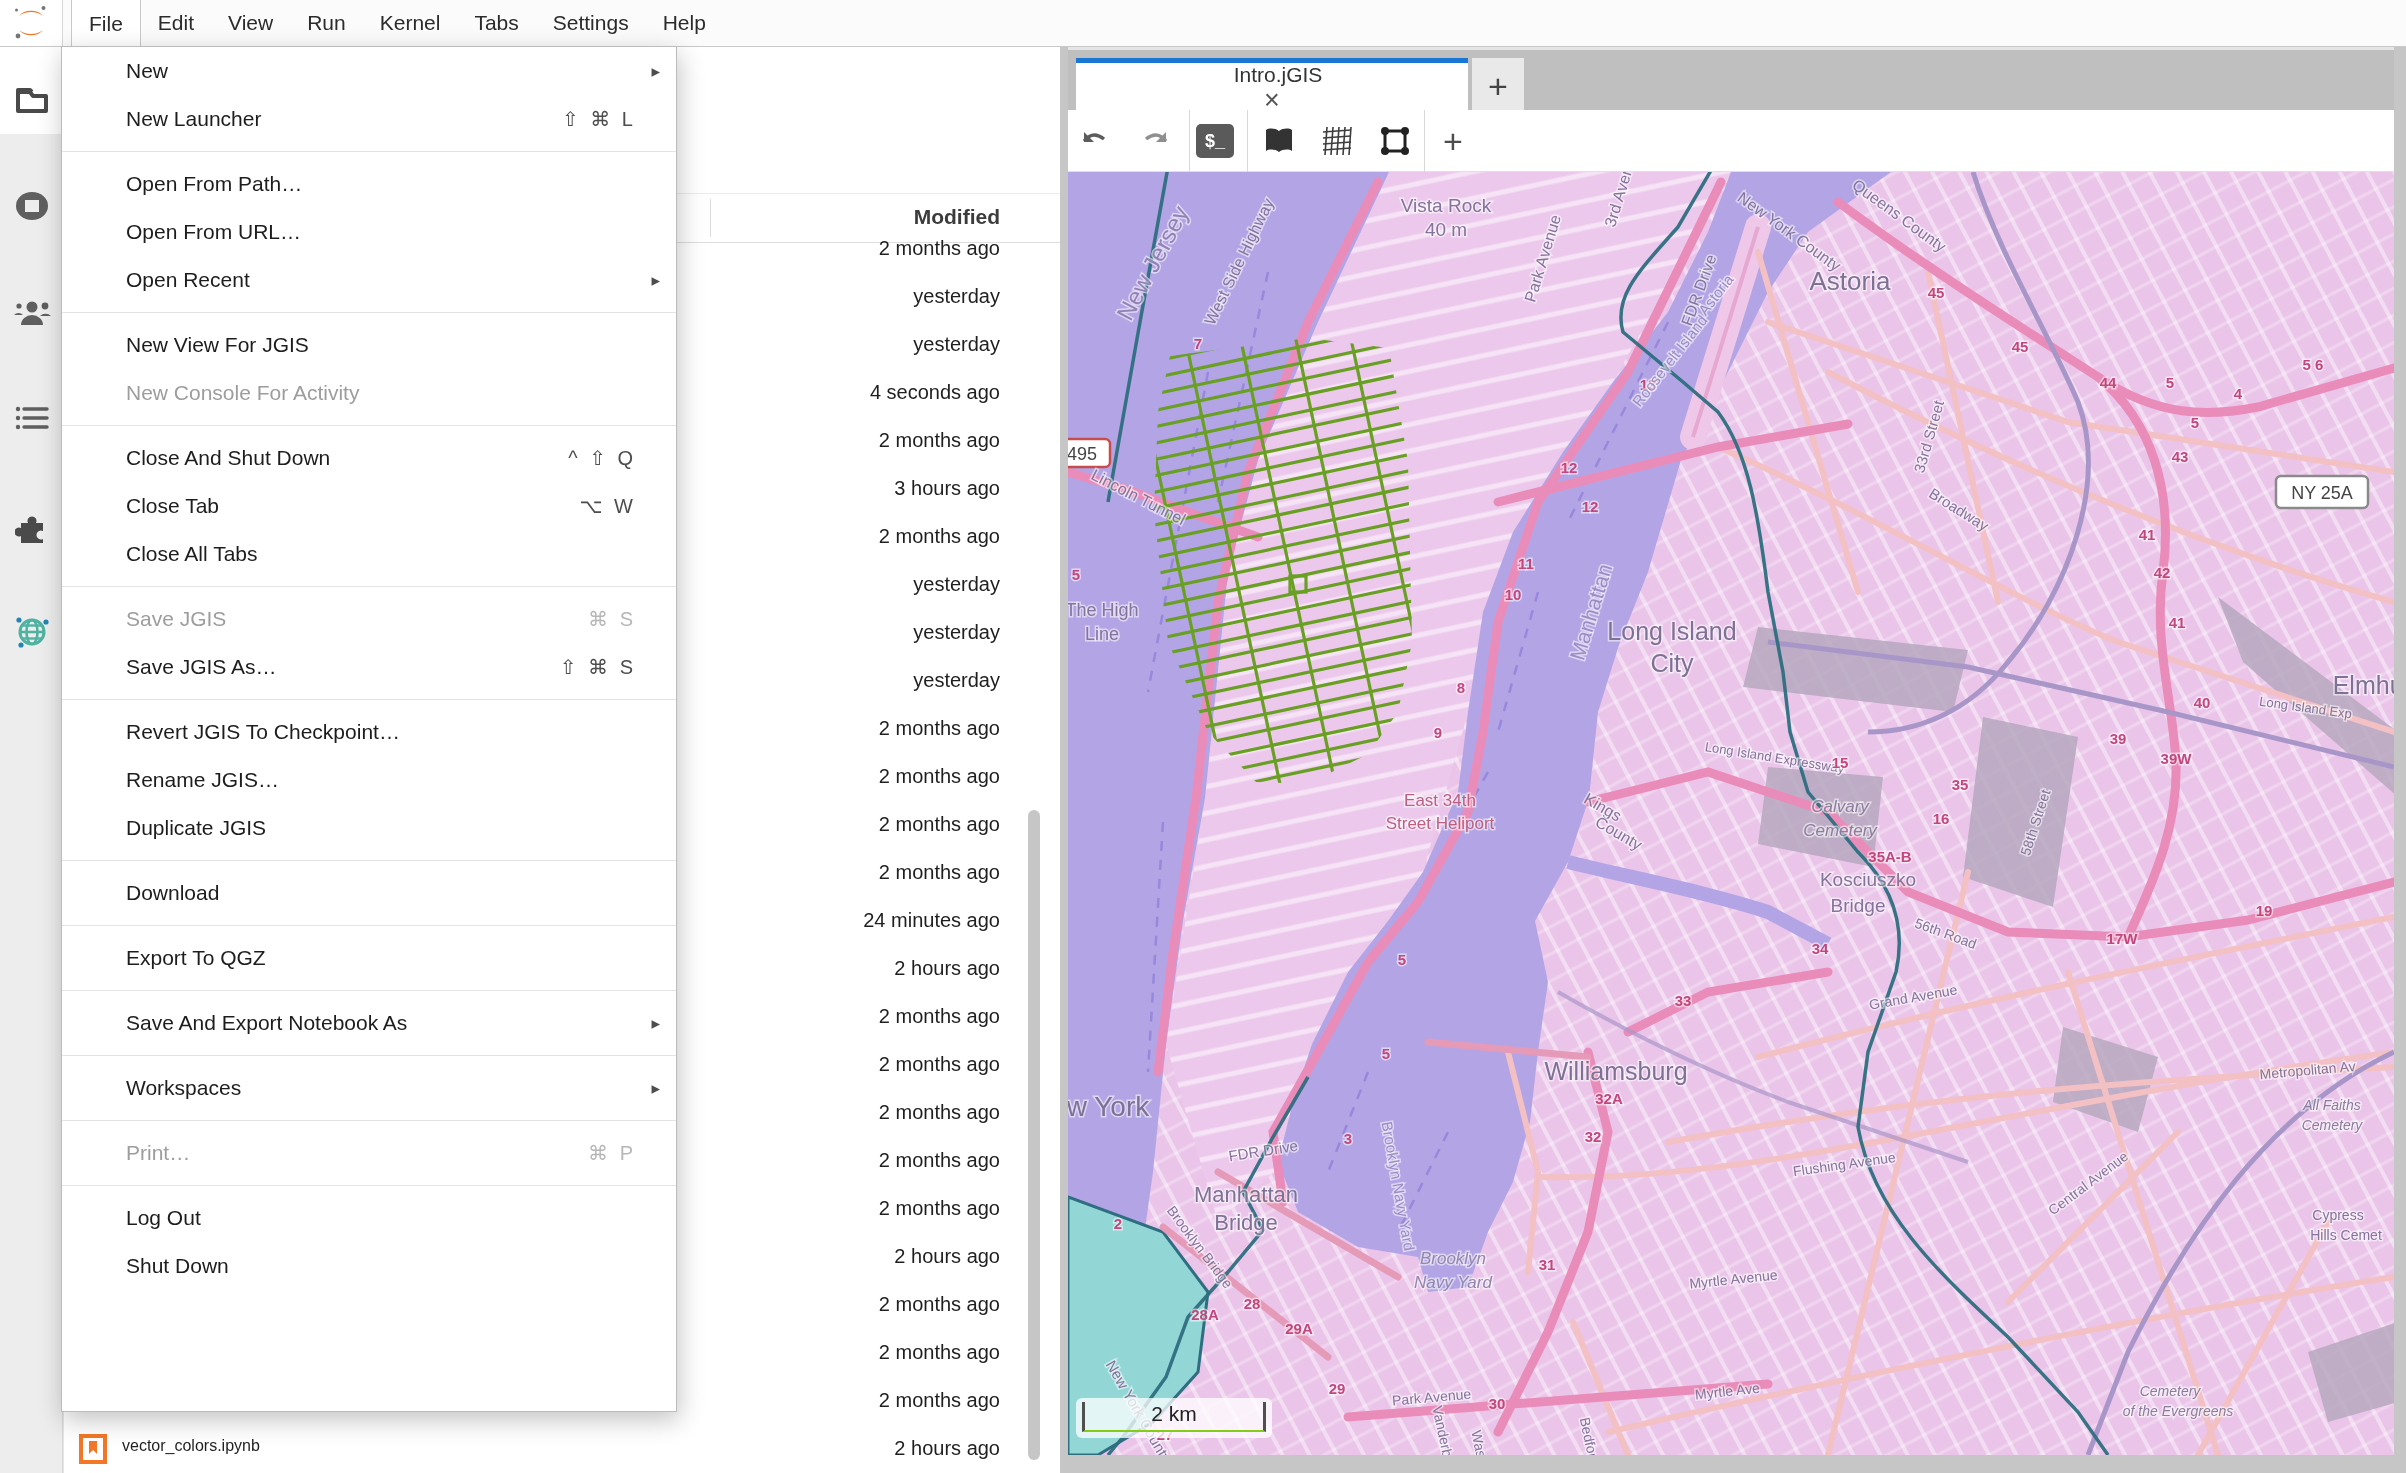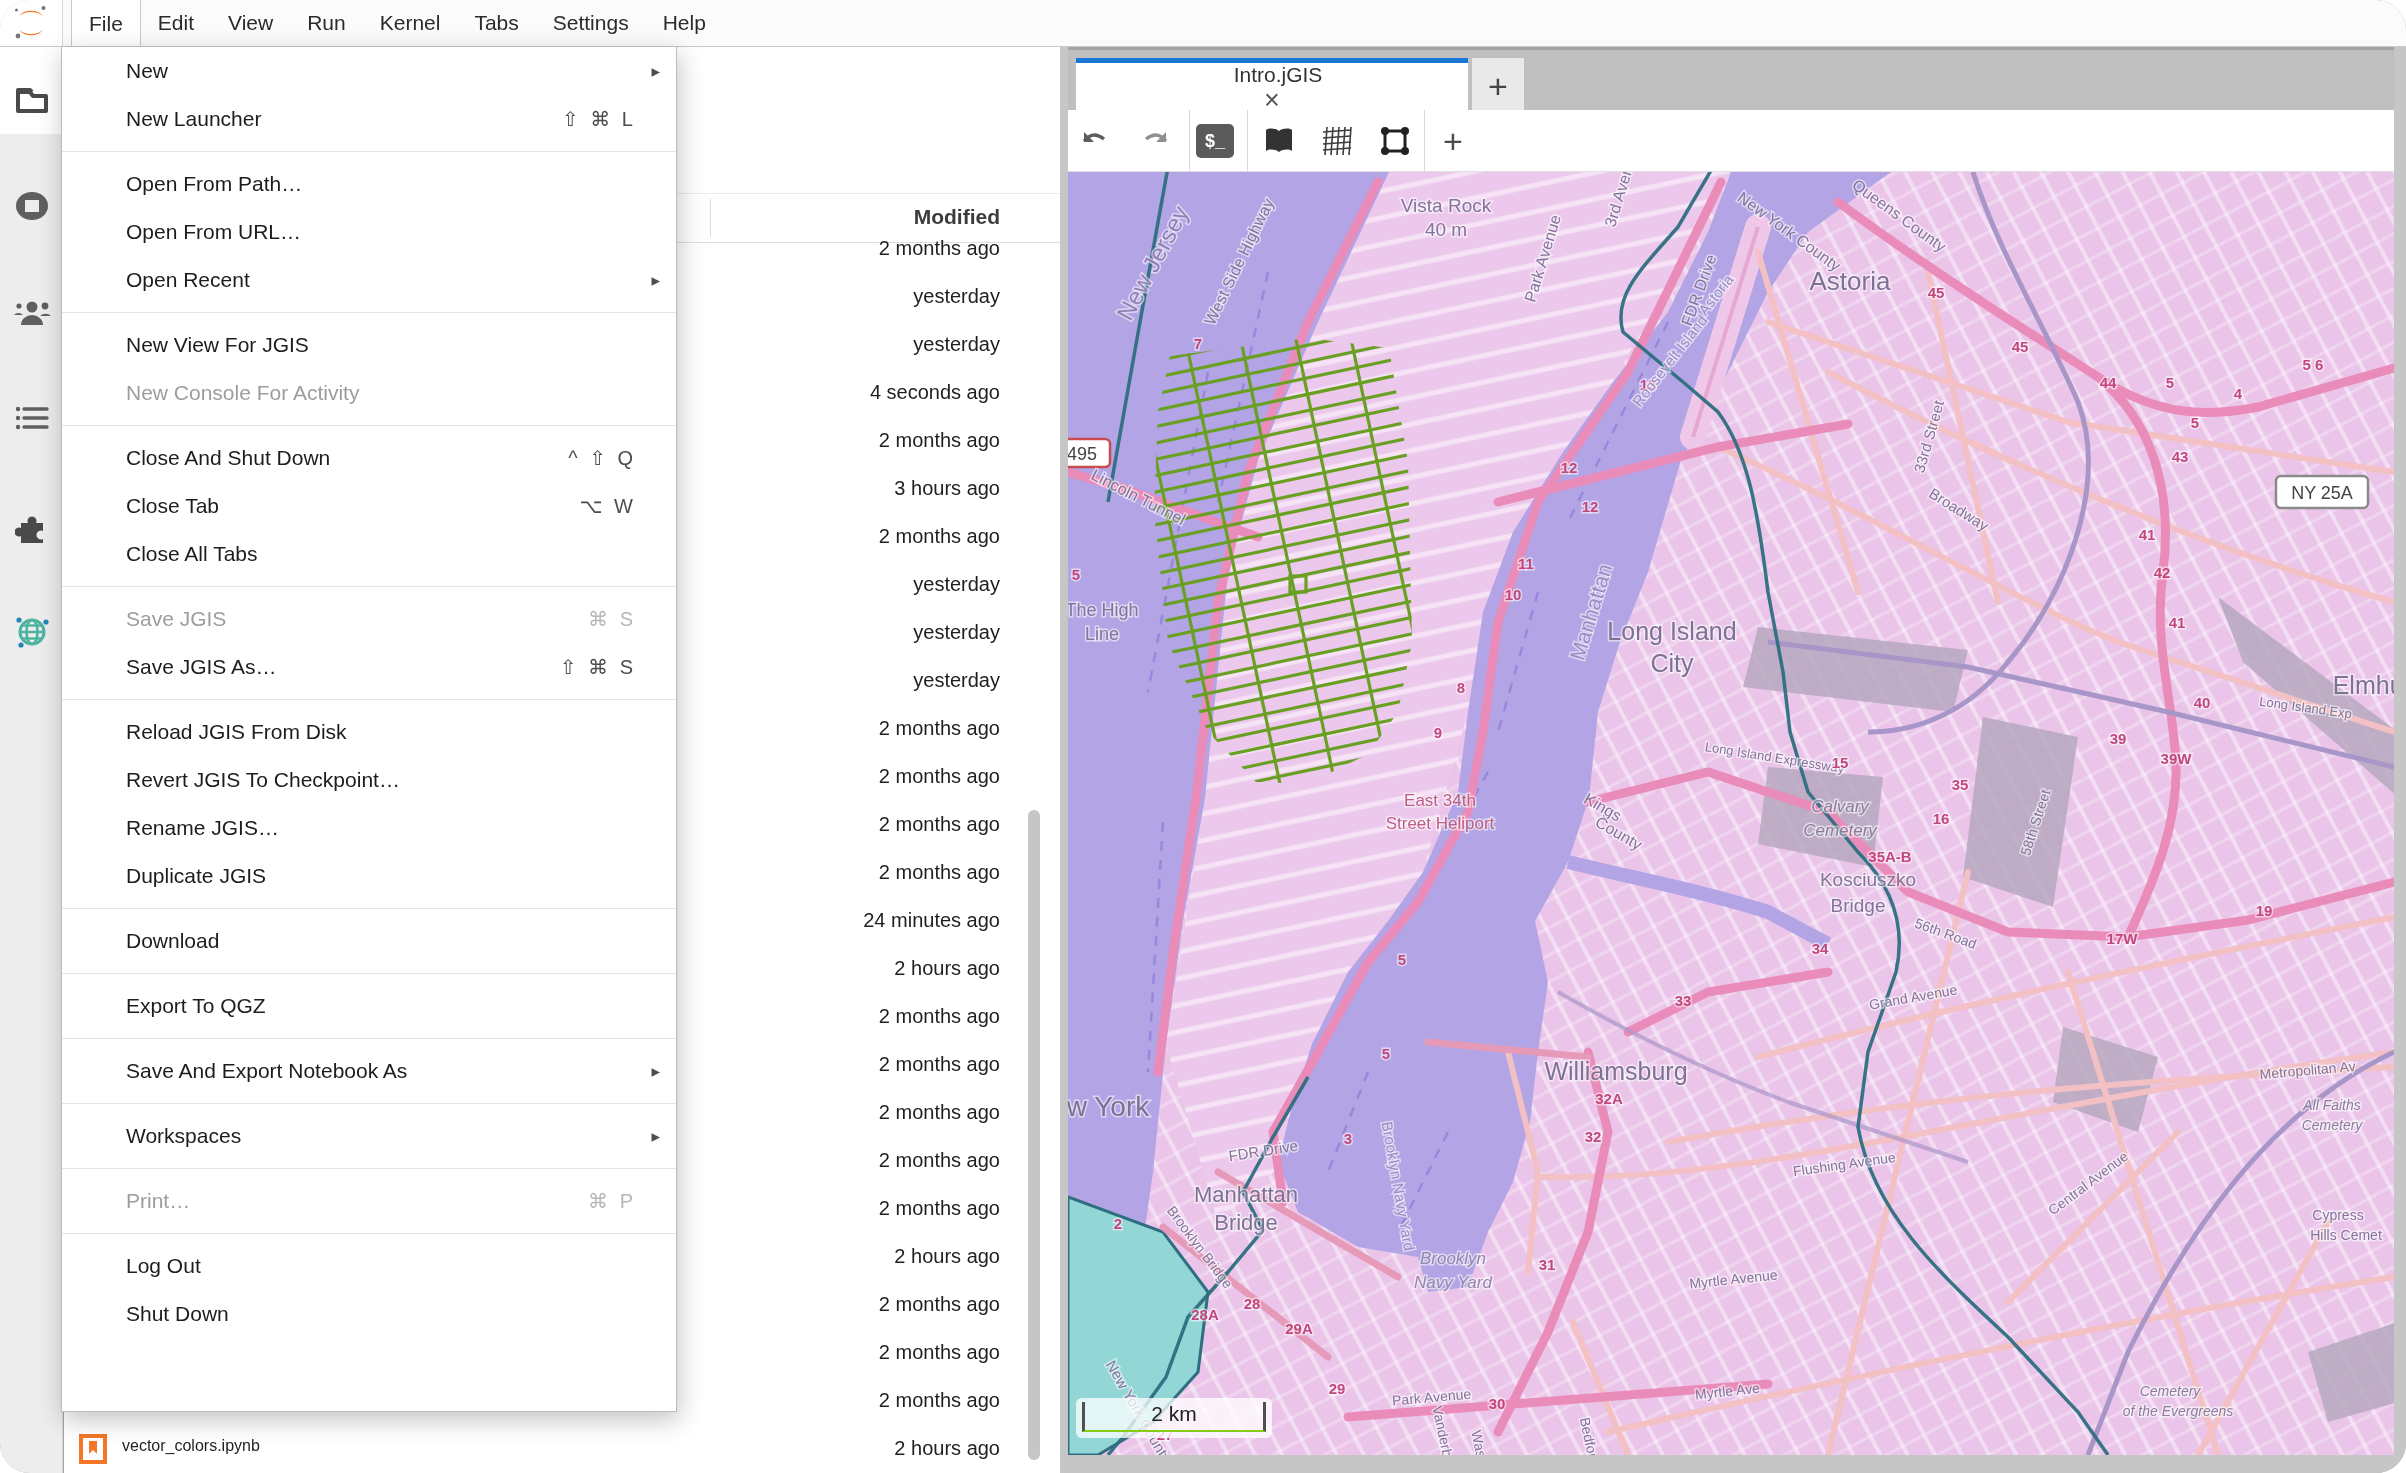--- a/index.html
+++ b/index.html
@@ -1,17 +1,17 @@
 <!DOCTYPE html>
 <html><head>
 <meta charset="utf-8">
 <style>
   html,body{margin:0;padding:0;background:#fff;}
-  #app{position:relative;width:2406px;height:1473px;background:#a3a3a3;
-       font-family:"Liberation Sans",sans-serif;overflow:hidden;border-radius:30px;}
+  #app{position:relative;width:2406px;height:1473px;background:#e5e5e5;
+       font-family:"Liberation Sans",sans-serif;overflow:hidden;}
 
   
   .menubar{position:absolute;left:0;top:0;width:2406px;height:46px;background:#fbfbfb;
            border-bottom:1px solid #c9c9c9;display:flex;z-index:50;}
   .logo-cell{width:63px;height:46px;background:#fff;border-right:1px solid #d8d8d8;
              display:flex;align-items:center;justify-content:center;box-sizing:border-box;}
   .mb-items{display:flex;margin-left:8px;}
   .mb-item{padding:0 17px;display:flex;align-items:center;font-size:21px;color:#2b2b2b;cursor:default;}
   .mb-item.active{background:#fff;border-left:1px solid #c9c9c9;border-right:1px solid #c9c9c9;
                   position:relative;z-index:60;margin-bottom:-1px;}
@@ -289,23 +289,20 @@
       <div class="menu-sep"></div>
       <div class="menu-item disabled">
         <span class="ml">Save JGIS</span>
         <span class="msc">⌘ S</span>
       </div>
       <div class="menu-item">
         <span class="ml">Save JGIS As…</span>
         <span class="msc">⇧ ⌘ S</span>
       </div>
       <div class="menu-sep"></div>
-      <div class="menu-item">
-        <span class="ml">Reload JGIS From Disk</span>
-      </div>
       <div class="menu-item">
         <span class="ml">Revert JGIS To Checkpoint…</span>
       </div>
       <div class="menu-item">
         <span class="ml">Rename JGIS…</span>
       </div>
       <div class="menu-item">
         <span class="ml">Duplicate JGIS</span>
       </div>
       <div class="menu-sep"></div>

